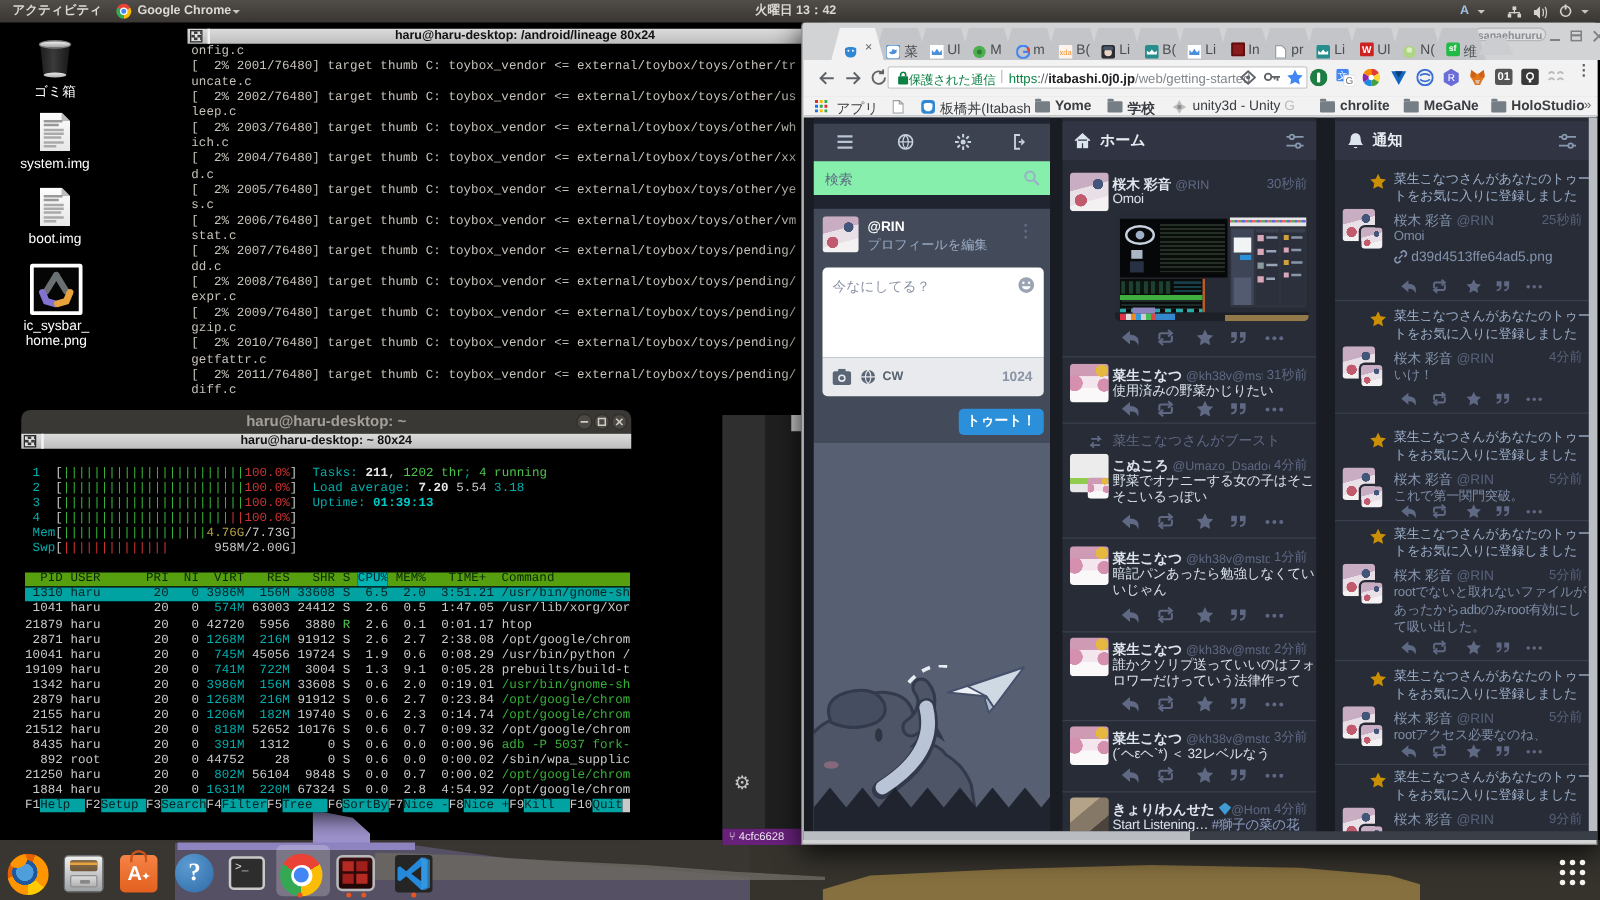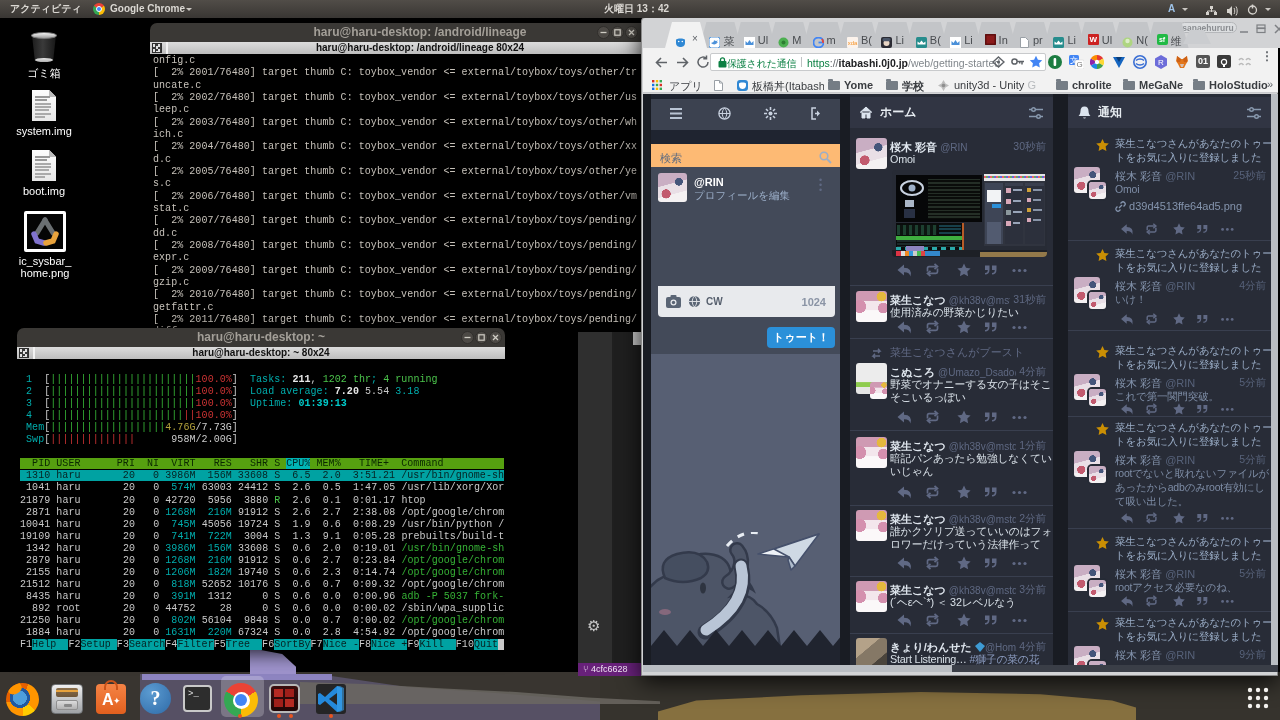--- a/index.html
+++ b/index.html
@@ -148,31 +148,20 @@
       <path d="M18 6 L10 19" stroke="#6a6f72" stroke-width="5" stroke-linecap="round" fill="none"></path>
       <path d="M18 6 L26 19" stroke="#6a6f72" stroke-width="5" stroke-linecap="round" fill="none"></path>
       <path d="M7 20 L10 27 L17 29" stroke="#8173ce" stroke-width="5.5" stroke-linecap="round" fill="none"></path>
       <path d="M29 20 L26 27 L19 29" stroke="#e8a33d" stroke-width="5.5" stroke-linecap="round" fill="none"></path>
     </svg>
   </div>
   <div style="margin-top:3px;line-height:12px;">ic_sysbar_<br>home.png</div>
 </div>
 
 <div class="gwin" id="term1" style="left:150px;top:23px;width:540px;height:340px;z-index:2;">
-  <div class="gtitle">haru@haru-desktop: /android/lineage
-    <div class="gbtn" style="left:447px;"><svg width="11" height="11" viewBox="0 0 11 11">
-          <path d="M2.5 5.5h6" stroke="#cfccc4" stroke-width="1.3"></path>
-        </svg></div>
-    <div class="gbtn" style="left:461px;"><svg width="11" height="11" viewBox="0 0 11 11">
-          <rect x="2.8" y="2.8" width="5.4" height="5.4" fill="none" stroke="#cfccc4" stroke-width="1.2"></rect>
-        </svg></div>
-    <div class="gbtn" style="left:475px;"><svg width="11" height="11" viewBox="0 0 11 11">
-          <path d="M3 3l5 5M8 3L3 8" stroke="#cfccc4" stroke-width="1.3"></path>
-        </svg></div>
-  </div>
   <div class="xbar"><div class="xico"></div><div class="xsep"></div>haru@haru-desktop: /android/lineage 80x24</div>
   <div class="term" style="height:297px;">
       <pre id="t1pre">onfig.c
 [  2% 2001/76480] target thumb C: toybox_vendor &lt;= external/toybox/toys/other/tr
 uncate.c
 [  2% 2002/76480] target thumb C: toybox_vendor &lt;= external/toybox/toys/other/us
 leep.c
 [  2% 2003/76480] target thumb C: toybox_vendor &lt;= external/toybox/toys/other/wh
 ich.c
 [  2% 2004/76480] target thumb C: toybox_vendor &lt;= external/toybox/toys/other/xx
@@ -511,33 +500,42 @@
         <svg class="abs" style="left:113px;top:8px;" width="13" height="13" viewBox="0 0 13 13">
           <circle cx="6.5" cy="6.5" r="2" fill="#c9d2e0"></circle>
           <path d="M6.5 0v3M6.5 10v3M0 6.5h3M10 6.5h3M2 2l2 2M9 9l2 2M11 2L9 4M4 9l-2 2" stroke="#c9d2e0" stroke-width="1.6"></path>
         </svg>
         <svg class="abs" style="left:160px;top:8px;" width="14" height="13" viewBox="0 0 14 13">
           <path d="M5 1H1v11h4" stroke="#c9d2e0" fill="none" stroke-width="1.5"></path>
           <path d="M6 3.5l3 3-3 3z" fill="#c9d2e0"></path>
           <path d="M6 6.5h-2" stroke="#c9d2e0" stroke-width="1.5"></path>
         </svg>
       </div>
-      <div class="abs" style="left:8px;top:50px;width:189px;height:27px;background:#fdba74;">
+      <div class="abs" style="left:8px;top:35px;width:189px;height:27px;background:#86efac;">
         <div class="abs" style="left:9px;top:7px;font-size:11px;color:#5b6a80;">検索</div>
         <svg class="abs" style="left:168px;top:7px;" width="13" height="13" viewBox="0 0 13 13">
           <circle cx="5" cy="5" r="3.8" fill="none" stroke="#9baec8" stroke-width="1.6"></circle>
           <path d="M8 8l4 4" stroke="#9baec8" stroke-width="1.8"></path>
         </svg>
       </div>
       <div class="abs" style="left:8px;top:73px;width:189px;height:187px;background:#434a59;"></div>
       <div class="abs" style="left:8px;top:260px;width:189px;height:313px;background:#575f73;"></div>
       <div class="av avrin" style="left:15px;top:79px;width:29px;height:29px;"></div>
       <div class="abs" style="left:51px;top:82px;font-size:11px;font-weight:bold;color:#fff;">@RIN</div>
       <div class="abs" style="left:51px;top:95px;font-size:10.5px;color:#9baec8;">プロフィールを編集</div>
       <div class="abs" style="left:176px;top:84px;color:#5f6983;font-size:9px;line-height:5px;">•<br>•<br>•</div>
+      <div class="abs" style="left:15px;top:120px;width:177px;height:72px;background:#fff;border-radius:4px 4px 0 0;">
+        <div class="abs" style="left:8px;top:8px;font-size:11px;color:#8a94a5;">今なにしてる？</div>
+        <svg class="abs" style="left:156px;top:7px;" width="14" height="14" viewBox="0 0 14 14">
+          <circle cx="7" cy="7" r="6.3" fill="#9aa4b2"></circle>
+          <circle cx="4.7" cy="5.2" r="1" fill="#fff"></circle>
+          <circle cx="9.3" cy="5.2" r="1" fill="#fff"></circle>
+          <path d="M3.5 8c1 3.5 6 3.5 7 0z" fill="#fff"></path>
+        </svg>
+      </div>
       <div class="abs" style="left:15px;top:192px;width:177px;height:31px;background:#e8eaed;border-radius:0 0 4px 4px;">
         <svg class="abs" style="left:8px;top:9px;" width="15" height="13" viewBox="0 0 15 13">
           <rect x="0" y="2" width="15" height="11" rx="2" fill="#5a6575"></rect>
           <rect x="4.5" y="0" width="6" height="4" rx="1" fill="#5a6575"></rect>
           <circle cx="7.5" cy="7.5" r="3" fill="#e8eaed"></circle>
           <circle cx="7.5" cy="7.5" r="1.7" fill="#5a6575"></circle>
         </svg>
         <svg class="abs" style="left:30px;top:9px;" width="13" height="13" viewBox="0 0 13 13">
           <circle cx="6.5" cy="6.5" r="5.6" fill="#5a6575"></circle>
           <path d="M1 6.5h11M6.5 1c-3 3-3 8 0 11M6.5 1c3 3 3 8 0 11" stroke="#e8eaed" fill="none" stroke-width="0.9"></path>

